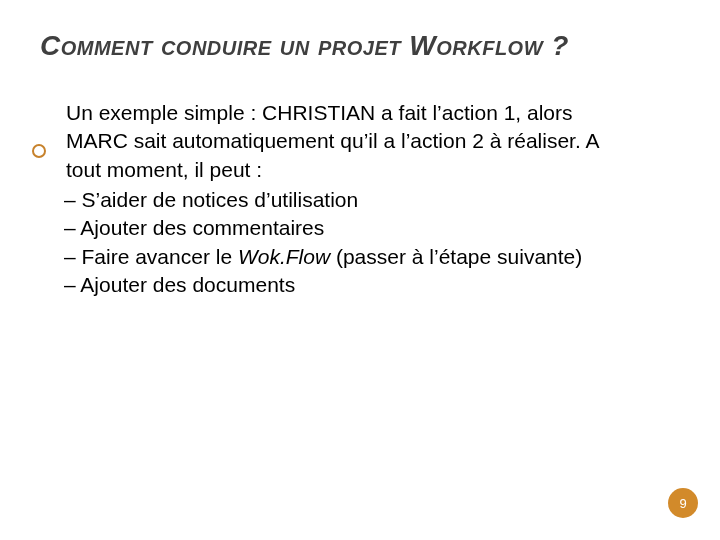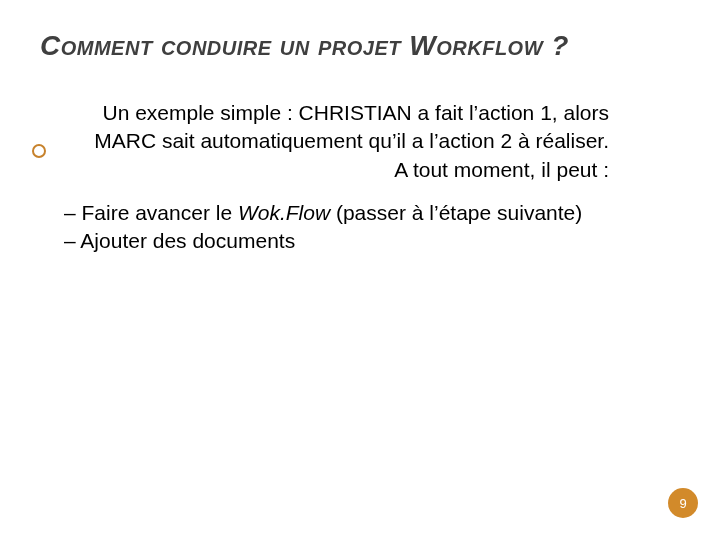--- a/index.html
+++ b/index.html
@@ -42,22 +42,21 @@
   }
   .body {
     margin-left: 24px;
     margin-top: 18px;
     max-width: 560px;
     font-size: 21px;
     line-height: 1.35;
     color: #000;
   }
   .body p {
-    margin: 15px;
-    text-align: right;
+    margin: 2px;
   }
   .body .dash {
     display: block;
   }
   .italic {
     font-style: italic;
   }
   .pagenum {
     position: absolute;
     right: 22px;
@@ -77,20 +76,22 @@
 <body>
 
 <div class="slide">
 
   <h1 class="title">Comment conduire un projet Workflow ?</h1>
 
   <span class="bullet"></span>
 
   <div class="body">
     <p>Un exemple simple : CHRISTIAN  a fait l’action 1, alors MARC sait automatiquement qu’il a l’action 2 à réaliser. A tout moment, il peut :</p>
+    <span class="dash">– S’aider de notices d’utilisation</span>
+    <span class="dash">– Ajouter des commentaires</span>
     <span class="dash">
       <span>– Faire avancer le </span><span class="italic">Wok.Flow</span><span>  (passer à l’étape suivante)</span>
     </span>
     <span class="dash">– Ajouter des documents</span>
   </div>
 
   <div class="pagenum">
     <span>9</span>
   </div>
 

